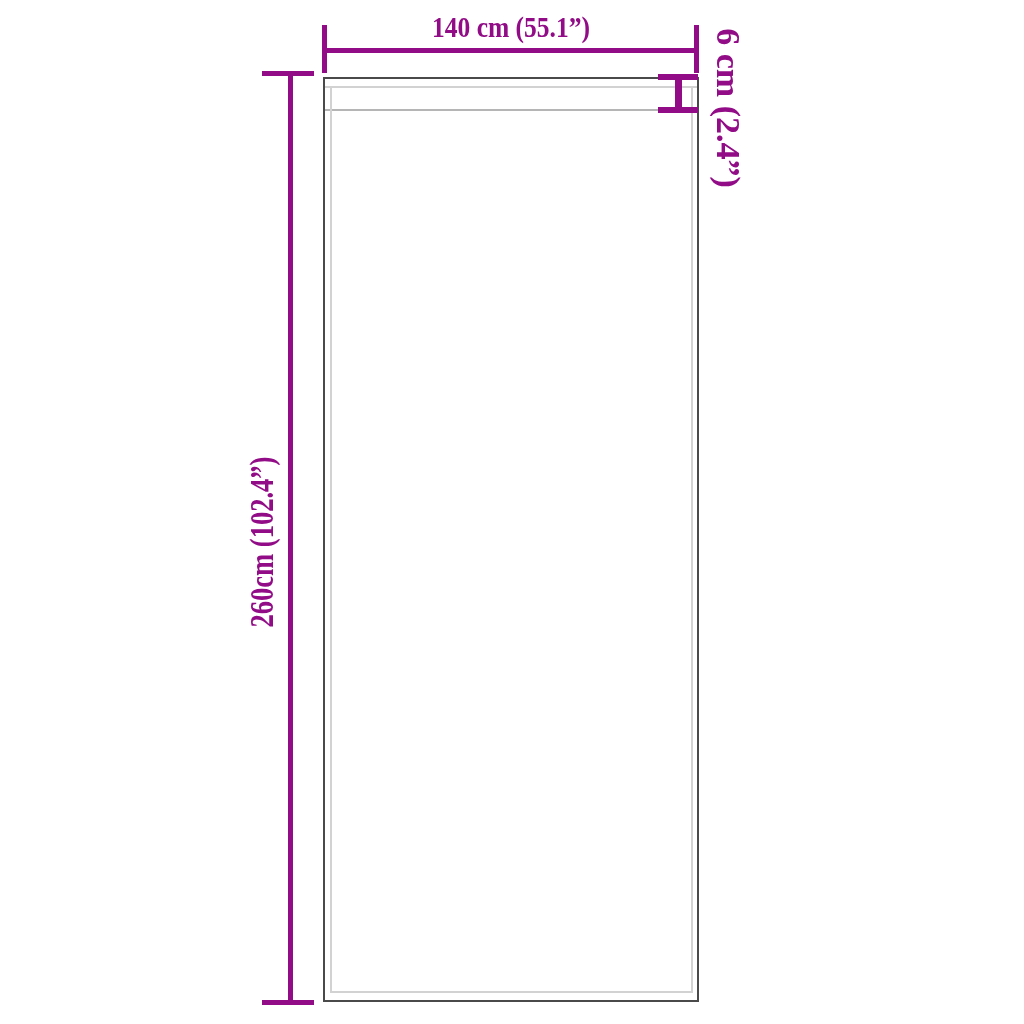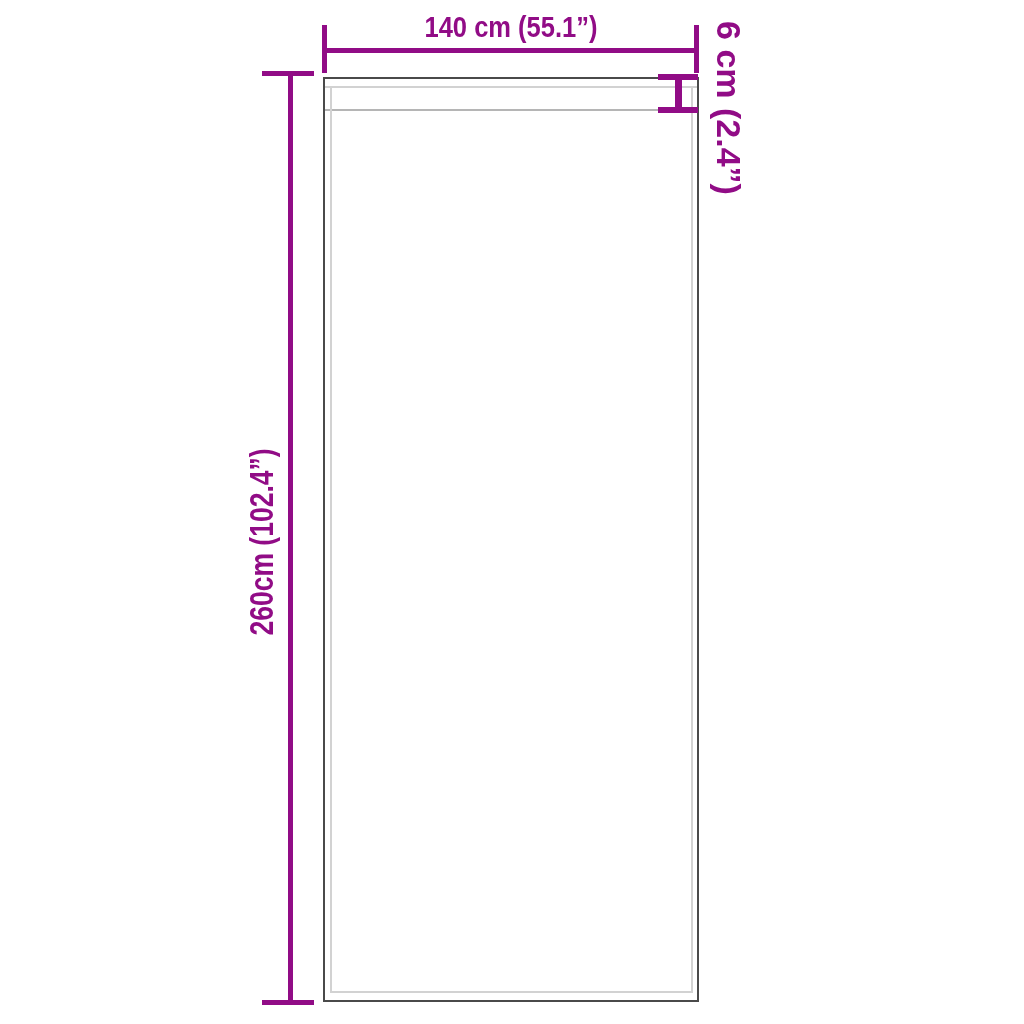--- a/index.html
+++ b/index.html
@@ -10,21 +10,21 @@
     --bg: #ffffff;
   }
   * { margin: 0; padding: 0; box-sizing: border-box; }
   html, body { background: var(--bg); }
   .canvas {
     position: relative;
     width: 1024px;
     height: 1024px;
     background: var(--bg);
     overflow: hidden;
-    font-family: Liberation Sans, sans-serif;
+    font-family: Liberation Serif, serif;
   }
   
   .panel {
     position: absolute;
     left: 323px; top: 77px;
     width: 376px; height: 925px;
     border: 2px solid var(--outline);
     background: #ffffff;
   }
   .seam, .hem { position: absolute; }

